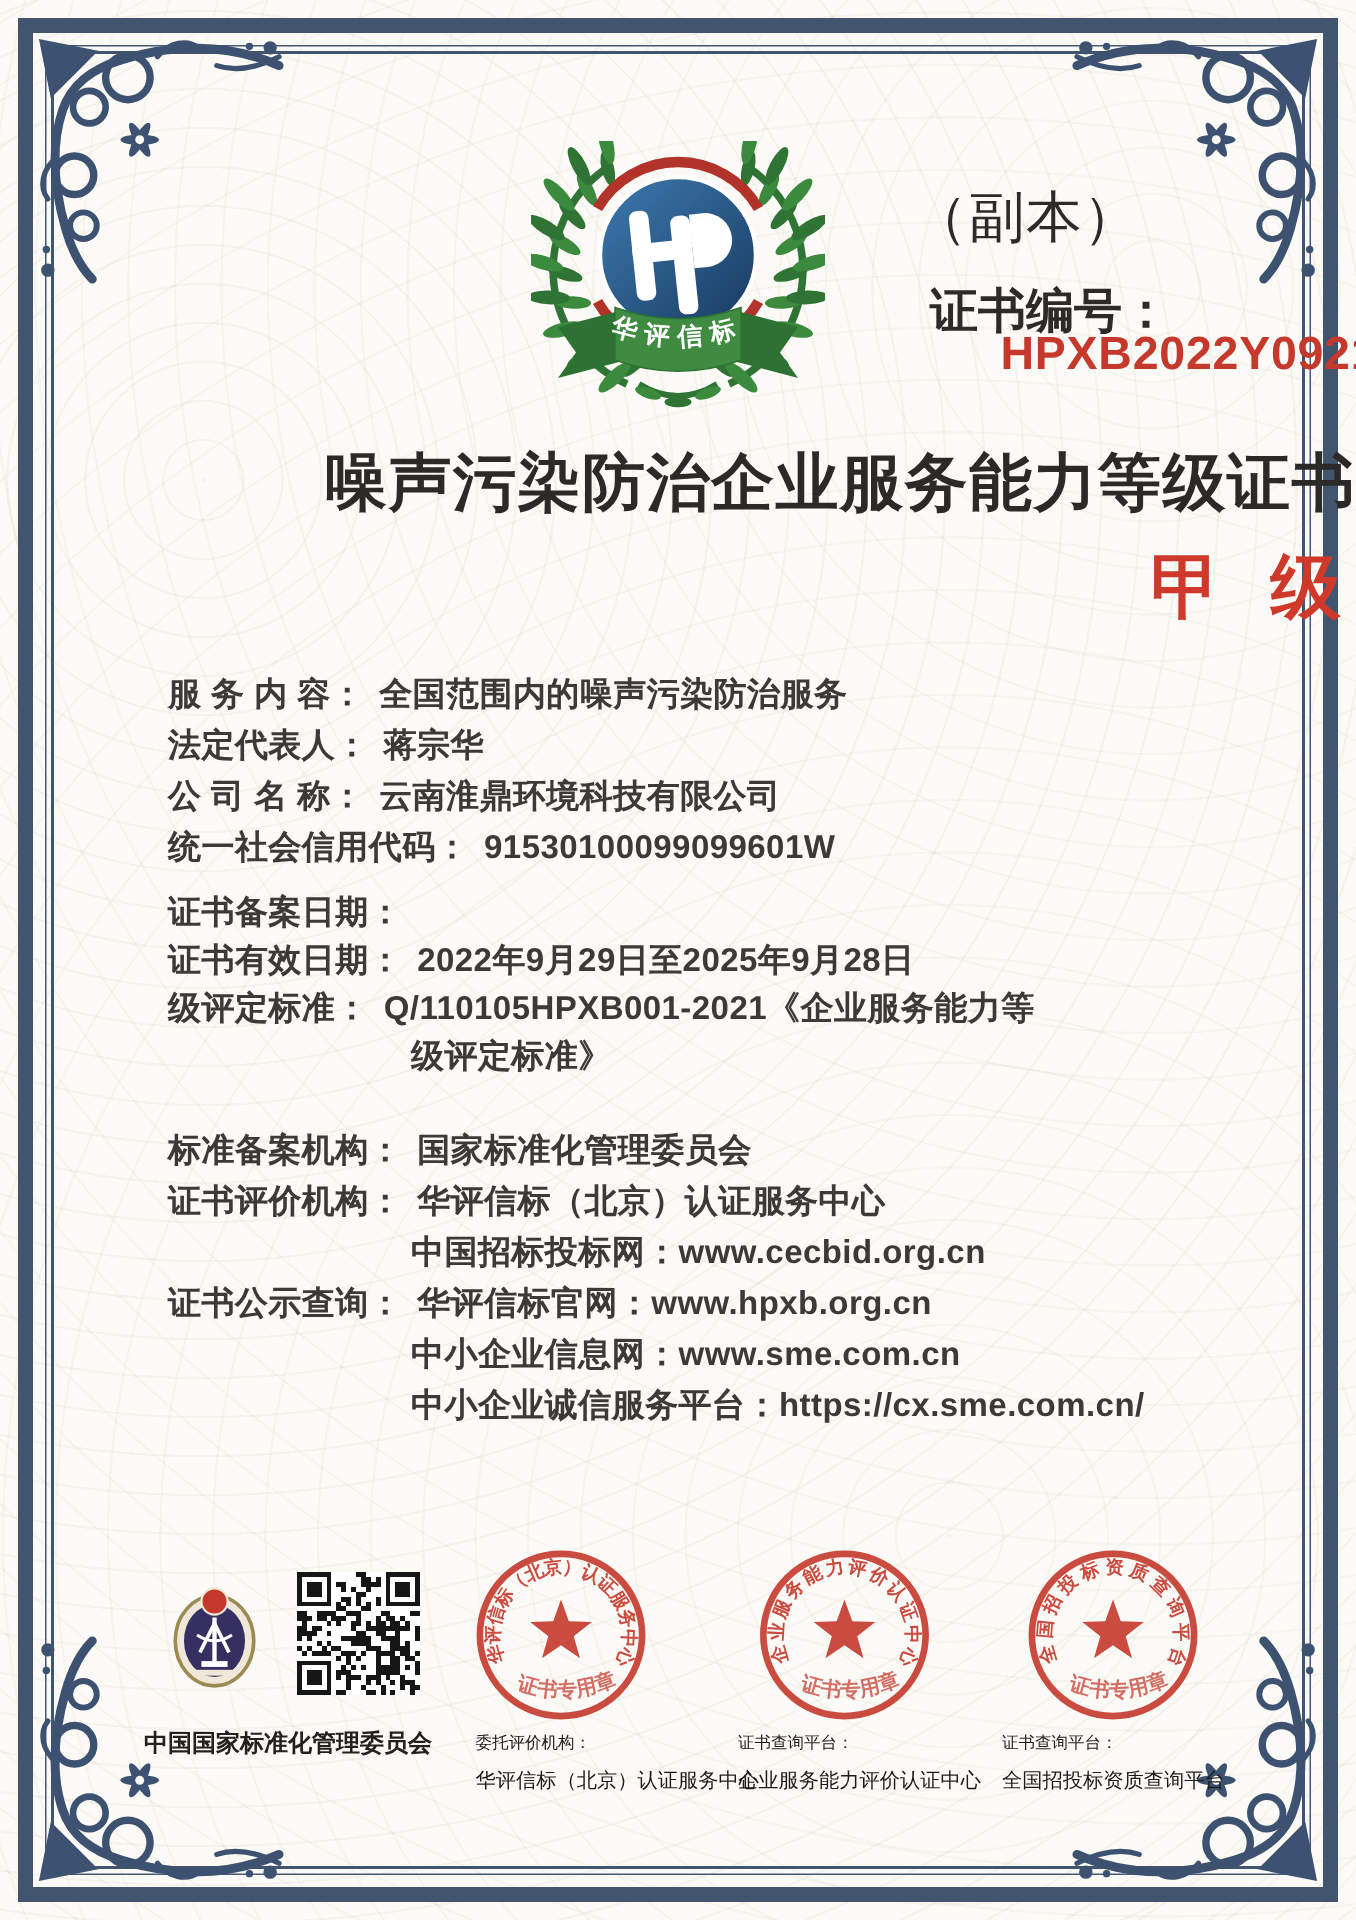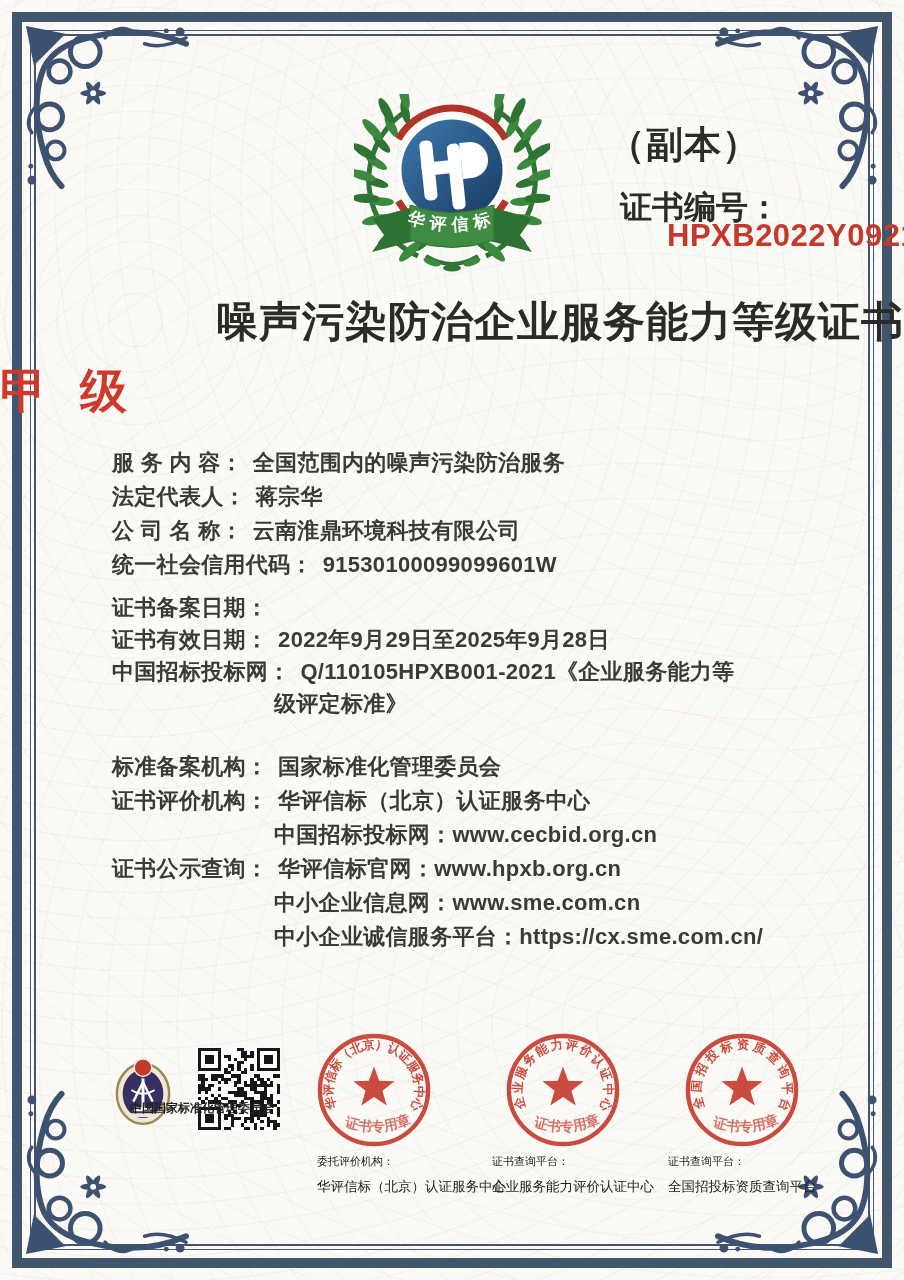--- a/index.html
+++ b/index.html
@@ -16,37 +16,37 @@
   .band{position:absolute;inset:12px;border:10px solid #41566e;pointer-events:none;}
   .line1{position:absolute;inset:30px;border:1px solid #46597a;pointer-events:none;}
   .line2{position:absolute;inset:34px;border:2px solid #41566e;pointer-events:none;}
   .corner{position:absolute;width:168px;height:168px;pointer-events:none;}
   .corner-tl{left:22px;top:22px;}
   .corner-tr{right:22px;top:22px;transform:scaleX(-1);}
   .corner-bl{left:22px;bottom:22px;transform:scaleY(-1);}
   .corner-br{right:22px;bottom:22px;transform:scale(-1,-1);}
   
   .logo{position:absolute;left:50%;top:94px;width:196px;height:192px;transform:translateX(-50%);}
-  .copy-label{position:absolute;left:608px;top:120px;font-size:37px;font-weight:bold;color:#2c2b29;letter-spacing:1px;}
+  .copy-label{position:absolute;left:608px;top:120px;font-size:37px;font-weight:normal;color:#2c2b29;letter-spacing:1px;}
   .certno-label{position:absolute;left:620px;top:186px;font-size:32px;font-weight:bold;color:#2c2b29;}
   .certno-value{position:absolute;left:620px;top:218px;font-size:31px;font-weight:bold;color:#c5392d;letter-spacing:.5px;margin-left:47px;}
   .title{position:absolute;left:0;top:294px;width:100%;text-align:right;font-size:42px;font-weight:bold;color:#2b2a28;letter-spacing:1px;}
-  .grade{position:absolute;left:0;top:360px;width:100%;text-align:left;font-size:47px;font-weight:bold;color:#cf392c;letter-spacing:10px;}
+  .grade{position:absolute;left:0;top:360px;width:100%;text-align:right;font-size:47px;font-weight:bold;color:#cf392c;letter-spacing:10px;}
   
   .block{position:absolute;left:112px;color:#3b3a38;font-size:22px;font-weight:bold;letter-spacing:.3px;}
   .block .row{display:flex;white-space:nowrap;}
   .b1{top:446px;line-height:34px;}
   .b2{top:592px;line-height:32px;}
   .b3{top:750px;line-height:34px;}
   .row .lbl{margin-right:10px;white-space:pre;}
   .row.cont{padding-left:162px;}
   
   .emblem{position:absolute;left:112px;top:1050px;width:62px;height:78px;}
   .qr{position:absolute;left:198px;top:1048px;width:82px;height:82px;background:#fff;}
-  .authority-caption{position:absolute;left:96px;top:1100px;width:212px;text-align:center;font-size:12px;font-weight:bold;color:#22211f;}
+  .authority-caption{position:absolute;left:96px;top:1152px;width:212px;font-size:16px;font-weight:bold;color:#22211f;}
   .seal{position:absolute;top:1031px;width:118px;height:118px;opacity:.9;}
   .seal-1{left:315px;} .seal-2{left:504px;} .seal-3{left:683px;}
   .seal-cap{position:absolute;white-space:nowrap;color:#1d1c1a;z-index:5;}
   .seal-cap .t{font-size:11px;font-weight:normal;margin-top:40px;}
   .seal-cap .v{font-size:13.5px;margin-top:9px;}
   .cap-1{left:317px;top:1114px;}
   .cap-2{left:492px;top:1114px;}
   .cap-3{left:668px;top:1114px;}
   text{font-family:"Liberation Sans","DejaVu Sans",sans-serif;}
 </style>
@@ -206,21 +206,21 @@
 
   <div class="block b2">
     <div class="row">
         <span class="lbl">证书备案日期：</span>
       </div>
     <div class="row">
         <span class="lbl">证书有效日期：</span>
         <span class="val">2022年9月29日至2025年9月28日</span>
       </div>
     <div class="row">
-        <span class="lbl">中国招标投标网：</span>
+        <span class="lbl">级评定标准：</span>
         <span class="val">Q/110105HPXB001-2021《企业服务能力等</span>
       </div>
     <div class="row cont">
         <span class="val">级评定标准》</span>
       </div>
   </div>
 
   <div class="block b3">
     <div class="row">
         <span class="lbl">标准备案机构：</span>

